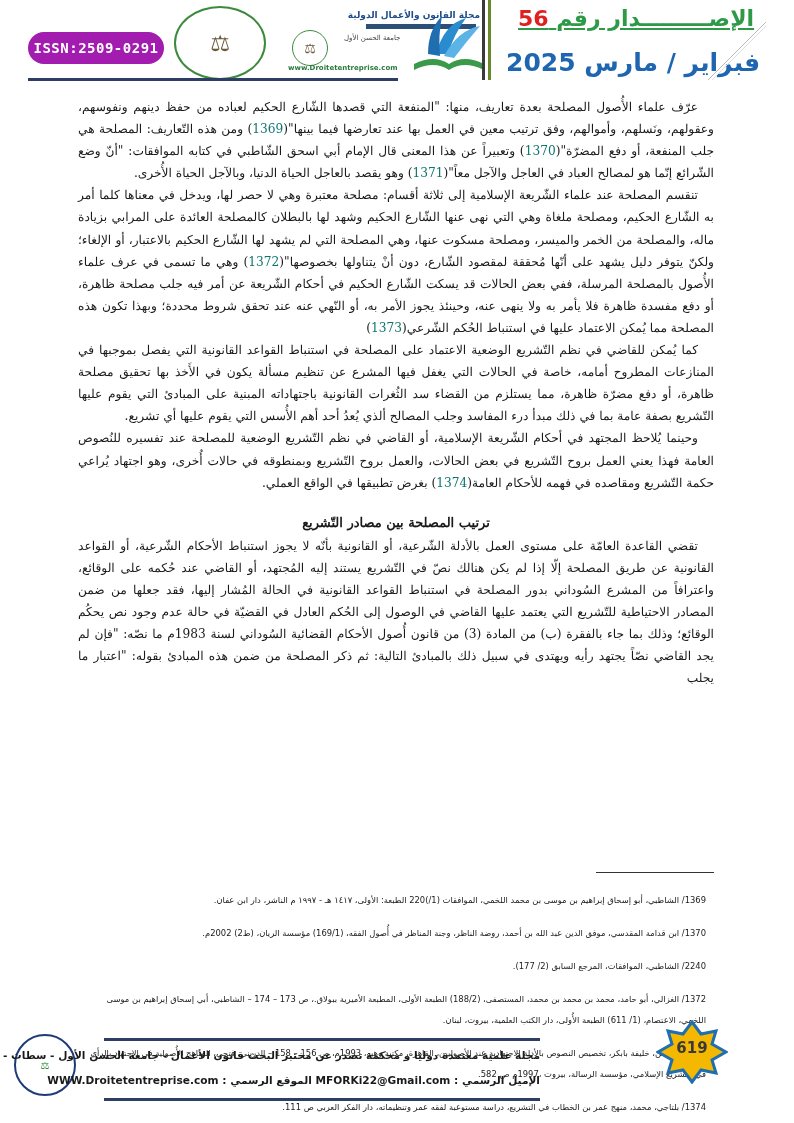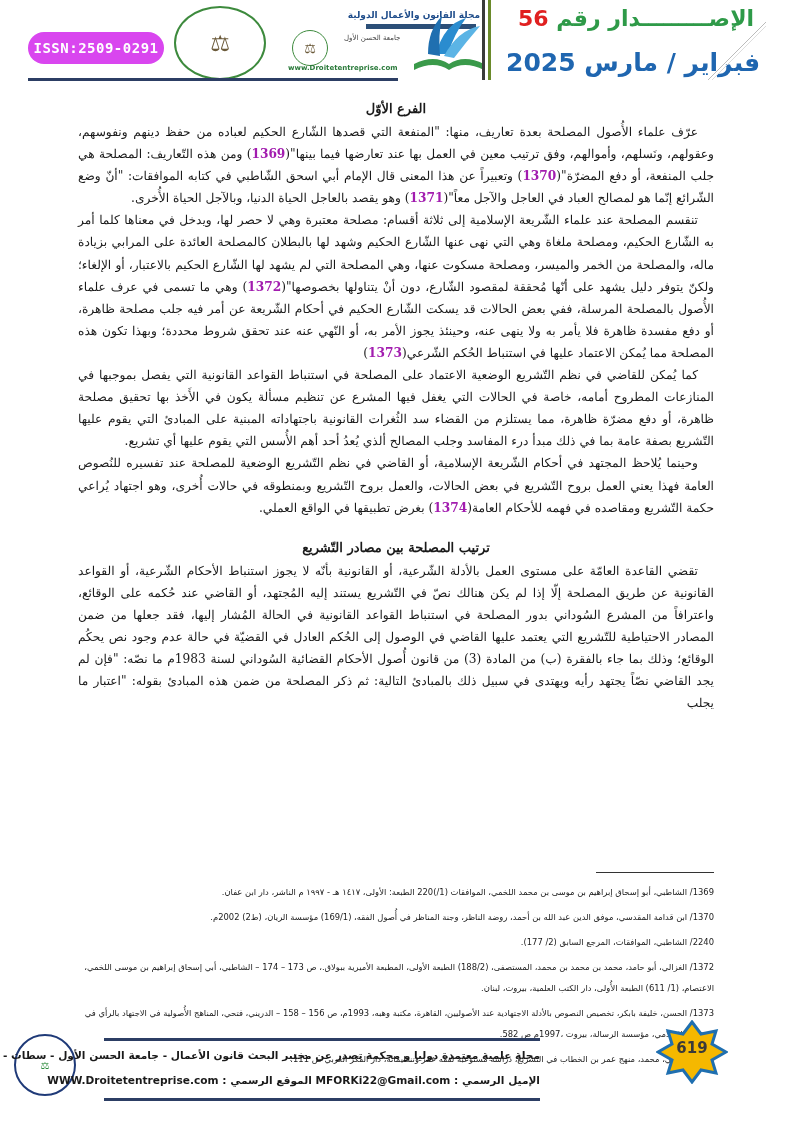--- a/index.html
+++ b/index.html
@@ -1,48 +1,48 @@
 <!DOCTYPE html>
 <html><head>
 <meta charset="utf-8">
 <style>
   html, body { margin: 0; padding: 0; background: #ffffff; }
   body { width: 794px; height: 1123px; position: relative; overflow: hidden; font-family: "DejaVu Sans", sans-serif; color: #1a1a1a; }
 
   
   .header { position: absolute; left: 0; top: 0; width: 794px; height: 82px; }
-  .issn-pill { position: absolute; left: 28px; top: 32px; width: 136px; height: 32px; background: #d946ef; border-radius: 16px; color: #fff; font-family: "DejaVu Sans Mono", monospace; font-weight: bold; font-size: 14px; display: flex; align-items: center; justify-content: center; letter-spacing: 0.5px; }
+  .issn-pill { position: absolute; left: 28px; top: 32px; width: 136px; height: 32px; background: #a21caf; border-radius: 16px; color: #fff; font-family: "DejaVu Sans Mono", monospace; font-weight: bold; font-size: 14px; display: flex; align-items: center; justify-content: center; letter-spacing: 0.5px; }
   .lab-seal { position: absolute; left: 174px; top: 6px; width: 88px; height: 70px; border: 2px solid #3d8a3d; border-radius: 50%; display: flex; align-items: center; justify-content: center; color: #3d8a3d; font-size: 7px; text-align: center; }
   .lab-seal .scale { font-size: 22px; color: #6b5a3a; }
   .journal-banner { position: absolute; left: 284px; top: 4px; width: 196px; height: 70px; }
   .jb-title { position: absolute; right: 0; top: 6px; font-size: 9px; font-weight: bold; color: #1e4c8a; direction: rtl; white-space: nowrap; text-align: right; }
   .jb-sub { position: absolute; right: 4px; top: 20px; width: 110px; height: 5px; background: #2c4f78; }
   .jb-seal { position: absolute; left: 8px; top: 26px; width: 34px; height: 34px; border: 1.5px solid #3d8a3d; border-radius: 50%; display: flex; align-items: center; justify-content: center; font-size: 13px; color: #6b5a3a; }
   .jb-univ { position: absolute; left: 60px; top: 30px; font-size: 7px; color: #444; direction: rtl; }
   .jb-book { position: absolute; right: -4px; top: 10px; width: 70px; height: 58px; }
   .jb-url { position: absolute; left: 4px; top: 60px; font-size: 7px; font-weight: bold; color: #2a7a3a; }
   .header-divider { position: absolute; left: 482px; top: 0; width: 10px; height: 80px; display: flex; gap: 3px; }
   .header-divider span { display: block; width: 3px; height: 80px; }
-  .issue-line { position: absolute; left: 518px; top: 6px; direction: rtl; font-weight: bold; font-size: 22px; color: #2e9a48; white-space: nowrap; }
+  .issue-line { position: absolute; left: 518px; top: 6px; direction: rtl; font-weight: bold; font-size: 22px; color: #2e9a48; white-space: nowrap; text-decoration: underline; }
   .issue-num { color: #e02020; }
   .date-line { position: absolute; left: 506px; top: 48px; direction: rtl; font-weight: bold; font-size: 25px; color: #1f66b0; white-space: nowrap; }
   .slash-deco { position: absolute; left: 708px; top: 20px; width: 60px; height: 62px; }
   .top-rule { position: absolute; left: 28px; top: 78px; width: 370px; height: 3px; background: #2c3e64; }
 
   
   .content { position: absolute; left: 78px; top: 96px; width: 636px; direction: rtl; font-family: "DejaVu Serif", serif; font-size: 12.2px; line-height: 22.1px; text-align: justify; }
   .sec-title { text-align: center; font-weight: bold; font-size: 13px; margin: 0; line-height: 25px; }
   .para { margin: 0; text-indent: 16px; text-align-last: right; }
-  .cite { color: #a21caf; font-weight: bold; }
+  .cite { color: #0f766e; }
   .gap { height: 16px; }
 
   
   .fn-rule { position: absolute; left: 596px; top: 872px; width: 118px; height: 1px; background: #333; }
   .footnotes { position: absolute; left: 78px; top: 878px; width: 640px; direction: rtl; font-family: "DejaVu Sans", sans-serif; font-size: 8.4px; line-height: 21px; }
-  .footnotes p { margin: 4px; white-space: nowrap; overflow: hidden; }
+  .footnotes p { margin: 12px; white-space: nowrap; overflow: hidden; }
   .footnotes p.wrap { white-space: normal; }
 
   
   .foot-seal { position: absolute; left: 14px; top: 1034px; width: 58px; height: 58px; border: 2px solid #1f3a78; border-radius: 50%; display: flex; flex-direction: column; align-items: center; justify-content: center; font-size: 6px; color: #1f3a78; text-align: center; }
   .foot-seal .mini { font-size: 10px; color: #2a8a3a; }
   .foot-rule-top { position: absolute; left: 104px; top: 1038px; width: 436px; height: 3px; background: #2c3e64; }
   .foot-rule-bottom { position: absolute; left: 104px; top: 1098px; width: 436px; height: 3px; background: #2c3e64; }
   .foot-line1 { position: absolute; left: 104px; top: 1049px; width: 436px; direction: rtl; text-align: center; font-weight: bold; font-size: 10.6px; color: #1a1a1a; white-space: nowrap; }
   .foot-line2 { position: absolute; left: 104px; top: 1074px; width: 436px; direction: rtl; text-align: left; font-weight: bold; font-size: 10.6px; color: #1a1a1a; white-space: nowrap; }
   .page-star { position: absolute; left: 656px; top: 1020px; width: 72px; height: 64px; }
@@ -84,21 +84,20 @@
   <div class="date-line">فبراير / مارس 2025</div>
 
   <svg class="slash-deco" viewBox="0 0 60 62">
     <line x1="0" y1="60" x2="58" y2="2" stroke="#bbbbbb" stroke-width="1"></line>
     <line x1="4" y1="60" x2="58" y2="6" stroke="#dddddd" stroke-width="1"></line>
   </svg>
   <div class="top-rule"></div>
 </div>
 
 <div class="content">
-  <h3 class="sec-title">الفرع الأوّل</h3>
 
   <p class="para">
     <span>عرّف علماء الأُصول المصلحة بعدة تعاريف، منها: "المنفعة التي قصدها الشّارع الحكيم لعباده من حفظ دينهم ونفوسهم، وعقولهم، ونَسلهم، وأموالهم، وفق ترتيب معين في العمل بها عند تعارضها فيما بينها"(</span><span class="cite">1369</span><span>) ومن هذه التّعاريف: المصلحة هي جلب المنفعة، أو دفع المضرّة"(</span><span class="cite">1370</span><span>) وتعبيراً عن هذا المعنى قال الإمام أبي اسحق الشّاطبي في كتابه الموافقات: "أنّ وضع الشّرائع إنّما هو لمصالح العباد في العاجل والآجل معاً"(</span><span class="cite">1371</span><span>) وهو يقصد بالعاجل الحياة الدنيا، وبالآجل الحياة الأُخرى.</span>
   </p>
 
   <p class="para">
     <span>تنقسم المصلحة عند علماء الشّريعة الإسلامية إلى ثلاثة أقسام: مصلحة معتبرة وهي لا حصر لها، ويدخل في معناها كلما أمر به الشّارع الحكيم، ومصلحة ملغاة وهي التي نهى عنها الشّارع الحكيم وشهد لها بالبطلان كالمصلحة العائدة على المرابي بزيادة ماله، والمصلحة من الخمر والميسر، ومصلحة مسكوت عنها، وهي المصلحة التي لم يشهد لها الشّارع الحكيم بالاعتبار، أو الإلغاء؛ ولكنّ يتوفر دليل يشهد على أنّها مُحققة لمقصود الشّارع، دون أنْ يتناولها بخصوصها"(</span><span class="cite">1372</span><span>) وهي ما تسمى في عرف علماء الأُصول بالمصلحة المرسلة، ففي بعض الحالات قد يسكت الشّارع الحكيم في أحكام الشّريعة عن أمر فيه جلب مصلحة ظاهرة، أو دفع مفسدة ظاهرة فلا يأمر به ولا ينهى عنه، وحينئذ يجوز الأمر به، أو النّهي عنه عند تحقق شروط محددة؛ وبهذا تكون هذه المصلحة مما يُمكن الاعتماد عليها في استنباط الحُكم الشّرعي(</span><span class="cite">1373</span><span>)</span>
   </p>
 
   <p class="para">

